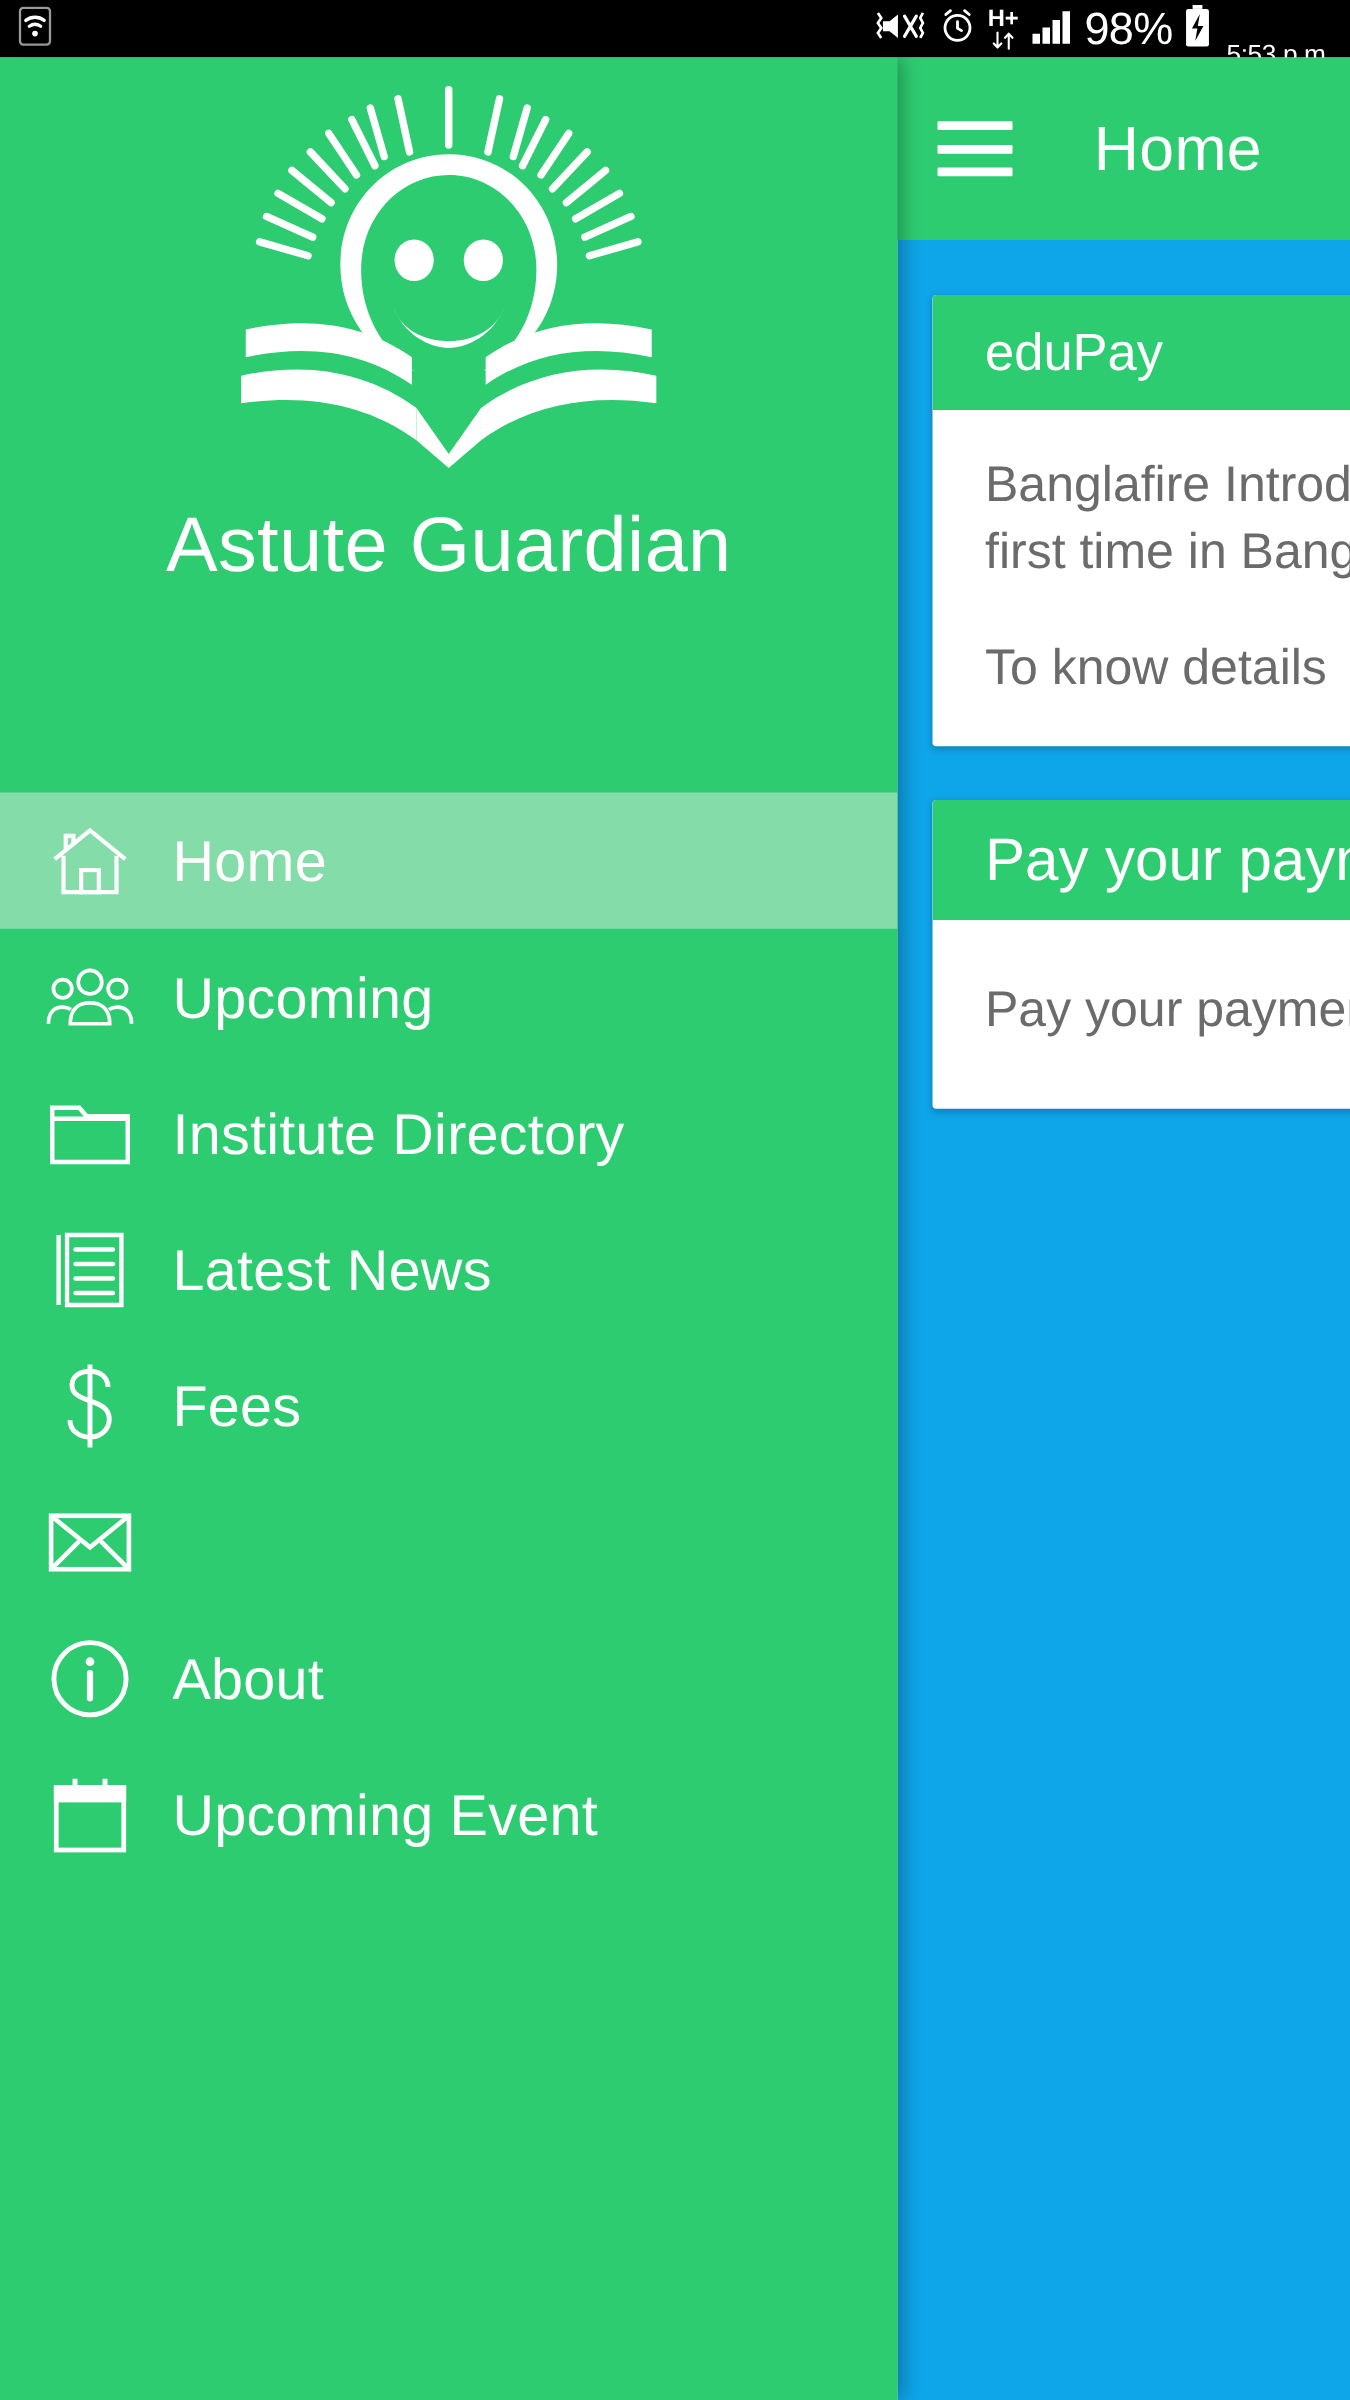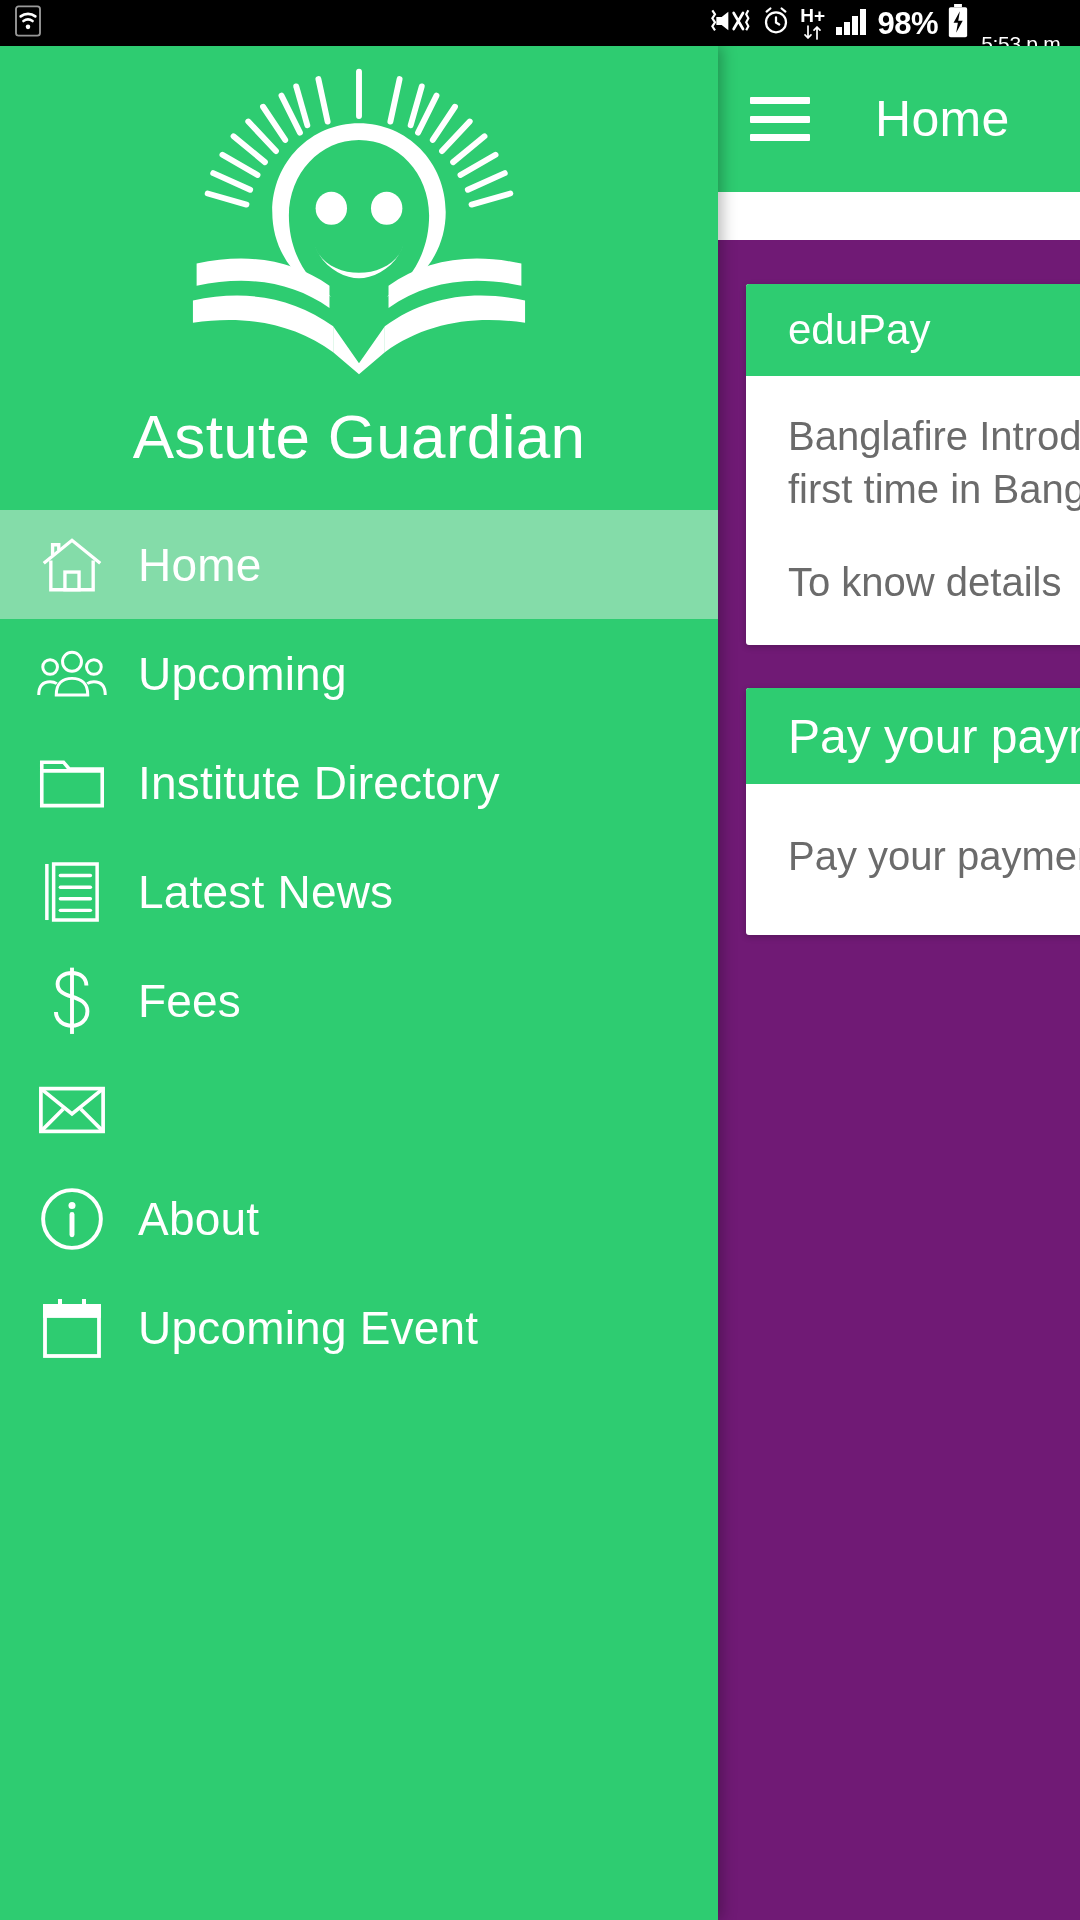--- a/index.html
+++ b/index.html
@@ -12,21 +12,21 @@
   #screen { position:relative; width:1080px; height:1920px; overflow:hidden; background:#fff; }
 
   
   #statusbar{
     position:absolute; left:0; top:0; width:1080px; height:46px;
     background:#000; color:#fff; display:flex; align-items:center;
   }
   #sb-left{ display:flex; align-items:center; padding-left:12px; }
   #sb-right{ margin-left:auto; display:flex; align-items:center; gap:9px; padding-right:14px; }
   .sb-ico{ display:block; }
-  #sb-batt-pct{ font-size:31px; letter-spacing:-0.5px; line-height:1; font-weight:700; }
+  #sb-batt-pct{ font-size:36px; letter-spacing:-0.5px; line-height:1; font-weight:400; }
   #sb-clock{ font-size:21px; letter-spacing:-0.3px; line-height:1; margin-left:3px;margin-top:40px; }
 
   
   #appbar{
     position:absolute; left:0; top:46px; width:1080px; height:146px;
     background:#2ECC71;
   }
   #appbar-inner{
     position:absolute; left:718px; top:0; right:0; height:146px;
     display:flex; align-items:center;
@@ -37,21 +37,21 @@
     cursor:pointer;
   }
   #hamburger span{ display:block; height:7px; background:#fff; border-radius:1px; width:100%; }
   #appbar-title{
     color:#fff; font-size:50px; font-weight:400; margin-left:65px; letter-spacing:0.3px;
   }
 
   
   #content{
     position:absolute; left:718px; top:192px; right:0; bottom:0;
-    background:#701a75; overflow:hidden;margin-top:48px;
+    background:#0ea5e9; overflow:hidden;
   }
   .card{
     position:absolute; left:28px; width:560px;
     background:#fff;
     box-shadow:0 2px 6px rgba(0,0,0,0.22);
     border-radius:3px;
     overflow:hidden;
   }
   .card-head{
     background:#2ECC71; color:#fff; display:flex; align-items:center;
@@ -73,21 +73,21 @@
   #card-pay .card-body{ padding-top:46px; padding-bottom:52px; }
 
   
   #drawer{
     position:absolute; left:0; top:46px; width:718px; bottom:0;
     background:#2ECC71;
     box-shadow:4px 0 14px rgba(0,0,0,0.28);
     overflow:hidden;
   }
   #drawer-header{
-    position:relative; height:464px; width:100%;
+    position:relative; height:588px; width:100%;
   }
   #logo{
     position:absolute; left:50%; transform:translateX(-50%);
     top:22px; width:370px; height:310px;
   }
   #drawer-title{
     position:absolute; left:0; right:0; top:355px;
     text-align:center; color:#fff; font-size:62px; font-weight:400;
     letter-spacing:0.3px;
   }

